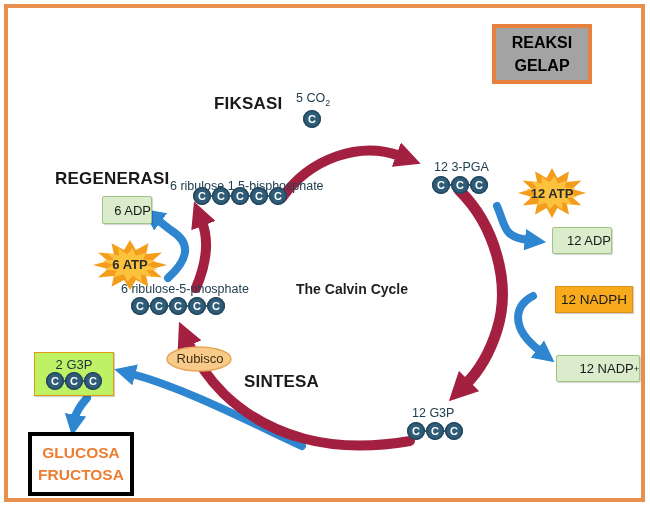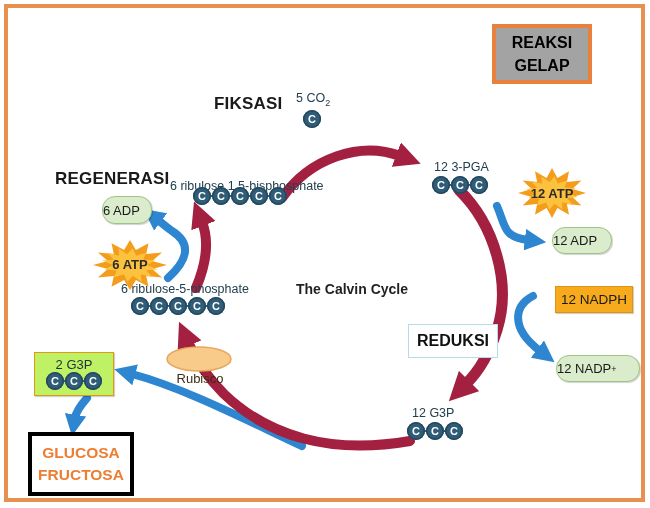--- a/index.html
+++ b/index.html
@@ -9,21 +9,21 @@
   .lbl{position:absolute;white-space:nowrap;z-index:2;color:#1a1a1a;}
   .stage-label{font-weight:bold;font-size:17px;letter-spacing:0.2px;}
   .mol-label{font-size:12.5px;color:#23404f;}
   .center-label{font-weight:bold;font-size:14px;color:#231f20;}
   .c-chain{position:absolute;display:flex;gap:1px;align-items:center;z-index:2;}
   .c-chain::before{content:"";position:absolute;left:4px;right:4px;top:8px;height:2px;background:#2f5c77;}
   .c-circle{position:relative;width:18px;height:18px;border-radius:50%;background:#2f5c77;
             color:#fff;font-weight:bold;font-size:11px;display:flex;align-items:center;
             justify-content:center;box-shadow:inset 0 0 0 1.5px #24485e;}
   .green-box{position:absolute;z-index:2;background:#daeccb;border:1.5px solid #9fc583;
-             border-radius:13px;display:flex;align-items:center;justify-content:flex-start;
+             border-radius:2px;display:flex;align-items:center;justify-content:flex-end;
              font-size:13px;color:#1a1a1a;box-shadow:1px 1px 1px rgba(0,0,0,0.18);}
   .orange-box{position:absolute;z-index:2;background:#f7ab1c;border:1.5px solid #dd9215;
               display:flex;align-items:center;justify-content:center;font-size:13.5px;
               color:#1a1a1a;box-shadow:1px 1px 1px rgba(0,0,0,0.18);}
   .star-label{position:absolute;z-index:2;text-align:center;font-weight:bold;font-size:13px;color:#2b2b2b;}
   #reaksi-box{position:absolute;left:492px;top:24px;width:92px;z-index:2;background:#a3a3a3;
               border:4px solid #e8813d;text-align:center;font-weight:bold;font-size:16px;
               line-height:1.45;padding:3px 0;color:#000;}
   #reduksi-box{position:absolute;left:408px;top:324px;width:88px;height:32px;z-index:2;
                background:#fff;border:1px solid #b8dbe8;display:flex;align-items:center;
@@ -32,21 +32,21 @@
             background:#bef264;border:1.5px solid #e09a12;display:flex;flex-direction:column;
             align-items:center;justify-content:center;box-shadow:1px 1px 1px rgba(0,0,0,0.18);}
   #g3p2-box .cap{font-size:13px;color:#20323c;line-height:1.1;}
   .inline-chain{position:relative;display:flex;gap:1px;align-items:center;}
   .inline-chain::before{content:"";position:absolute;left:4px;right:4px;top:8px;height:2px;background:#2f5c77;}
   #glucosa-box{position:absolute;left:28px;top:432px;width:106px;height:64px;z-index:2;
                box-sizing:border-box;background:#fff;border:4px solid #000;display:flex;
                flex-direction:column;align-items:center;justify-content:center;
                font-weight:bold;font-size:15.5px;color:#ed7d31;line-height:1.45;}
   #rubisco-label{position:absolute;left:167px;top:351px;width:66px;text-align:center;
-                 z-index:2;font-size:13px;color:#3d2c14;margin-top:20px;}
+                 z-index:2;font-size:13px;color:#3d2c14;}
   sub{font-size:9px;} sup{font-size:9px;}
 </style>
 </head>
 <body>
 
 <div id="stage">
   <div id="frame"></div>
 
   <svg class="layer" width="650" height="508" viewBox="0 0 650 508">
     <defs>
@@ -83,23 +83,21 @@
     <ellipse cx="199" cy="359" rx="32" ry="12" fill="#f9cb8b" stroke="#e7a75a" stroke-width="1.5"></ellipse>
   </svg>
 
   <div id="reaksi-box">
     <div>REAKSI</div>
     <div>GELAP</div>
   </div>
 
   <div class="lbl stage-label" style="left:214px;top:94px;">FIKSASI</div>
   <div class="lbl stage-label" style="left:55px;top:153px;margin-top:16px;">REGENERASI</div>
-  <div id="reduksi-box">
-    <span>REDUKSI</span>
-  </div>
+  <div class="lbl stage-label" style="left:244px;top:372px;">SINTESA</div>
   <div class="lbl center-label" style="left:296px;top:281px;">The Calvin Cycle</div>
 
   <div class="lbl mol-label" style="left:296px;top:91px;">
     <span>5 CO</span><sub>2</sub>
   </div>
   <div class="c-chain" style="left:303px;top:110px;">
       <span class="c-circle">C</span>
     </div>
 
   <div class="lbl mol-label" style="left:170px;top:179px;">6 ribulose 1,5-bisphosphate</div>

